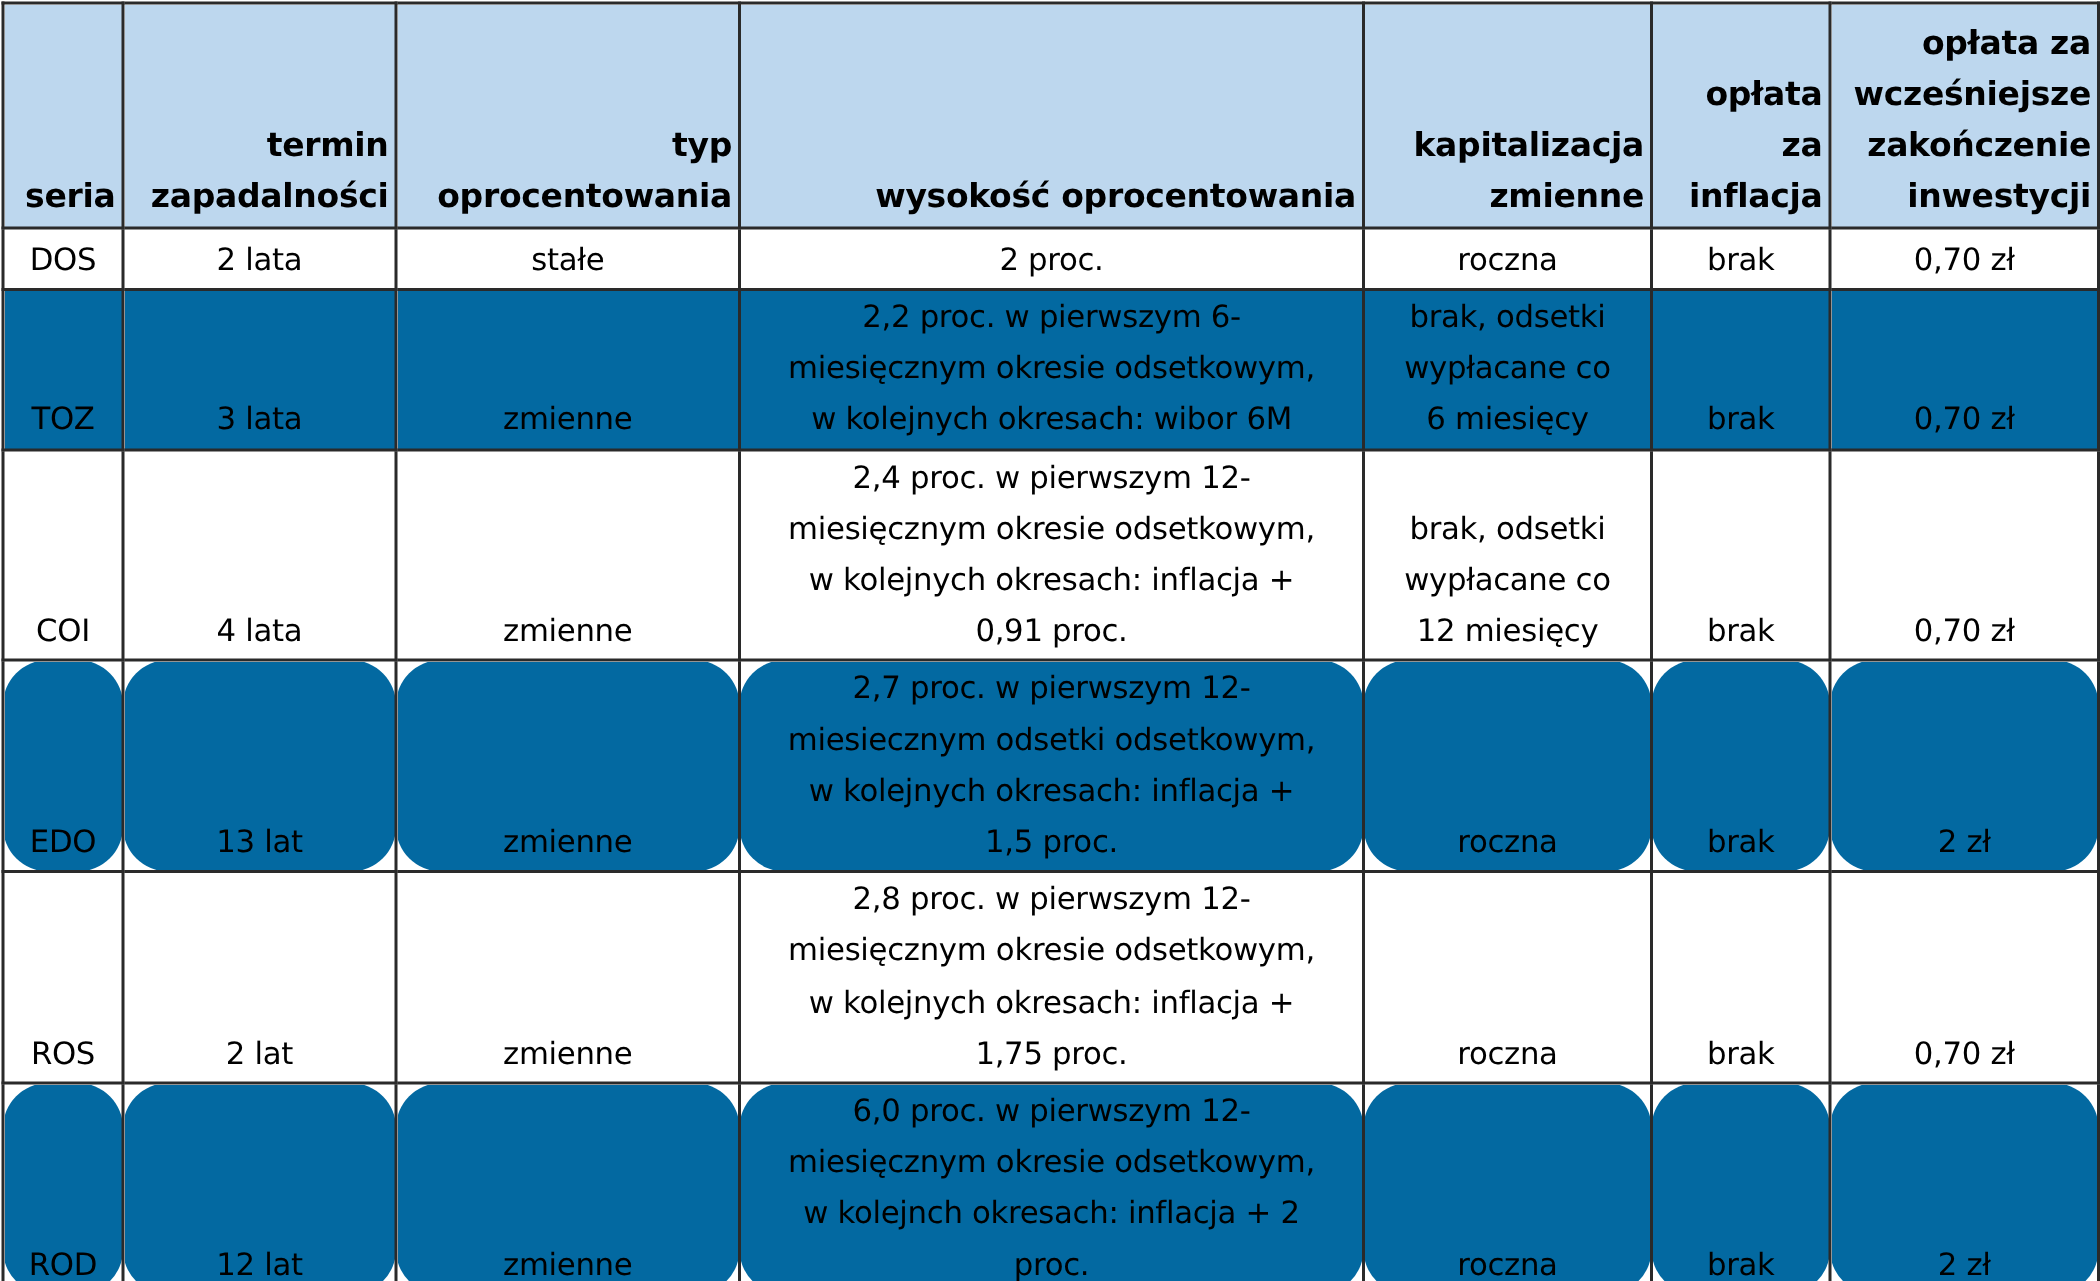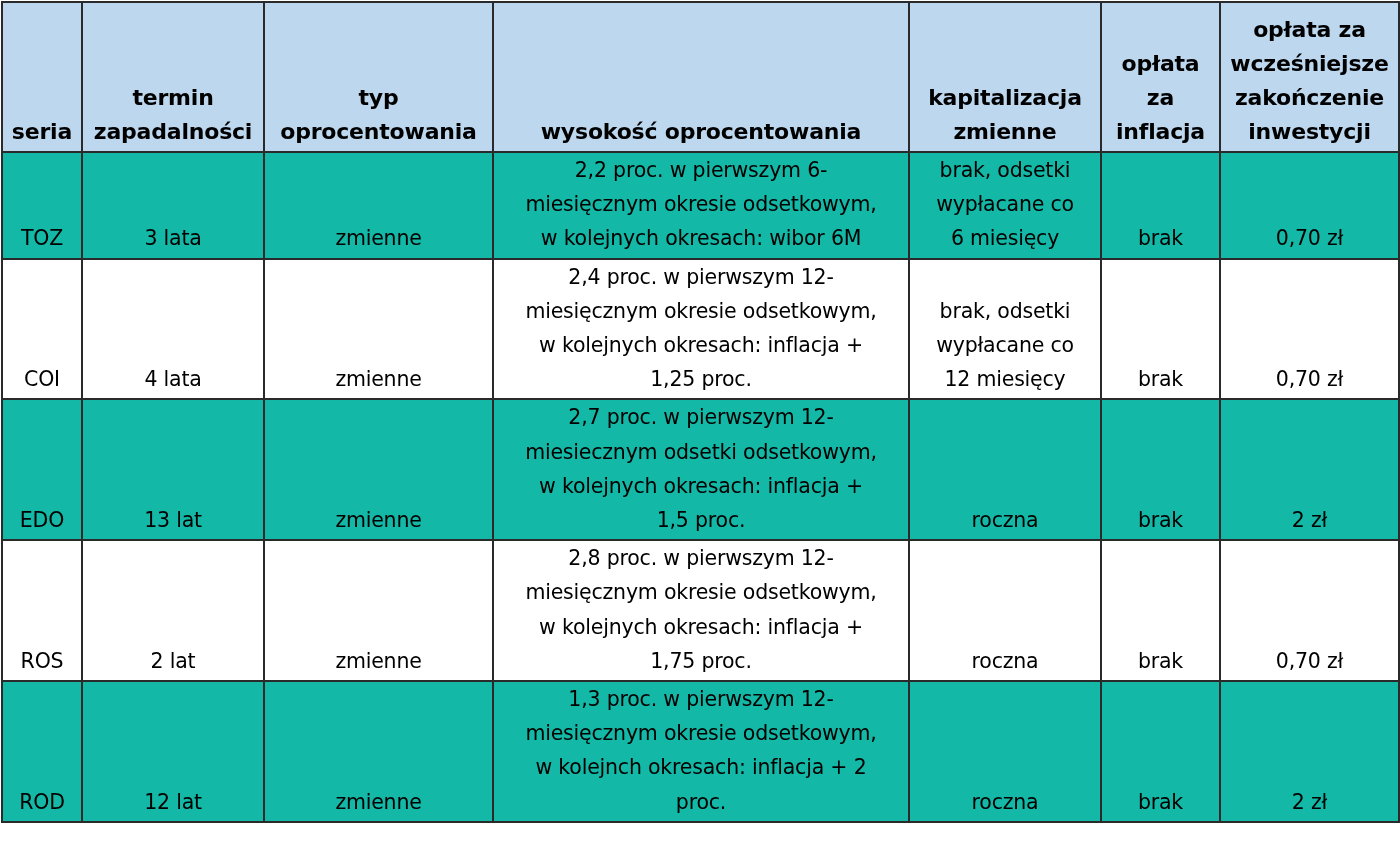--- a/index.html
+++ b/index.html
@@ -30,30 +30,31 @@
       overflow: hidden;
       letter-spacing: -0.2px;
     }
     table.bonds th {
       background: #bdd7ee;
       font-weight: bold;
       font-size: 22px;
       line-height: 34px;
       height: 150px;
       box-sizing: border-box;
+      text-align: right;
     }
     table.bonds td {
       font-size: 20.5px;
       line-height: 34.2px;
     }
     tr.row-white td { background: #ffffff; }
-    tr.row-gray td { background: #14b8a6; text-align: center; }
+    tr.row-gray td { background: #0369a1; text-align: center; }
     tr.h1 td { height: 41px; box-sizing: border-box; }
     tr.h3 td { height: 103px; box-sizing: border-box; }
-    tr.h4 td { height: 137px; box-sizing: border-box; }
+    tr.h4 td { height: 137px; box-sizing: border-box; border-radius: 30px; }
     .ml { display: block; }
   </style>
 </head>
 <body>
 
 <table class="bonds">
   <colgroup>
     <col style="width:80px">
     <col style="width:182px">
     <col style="width:229px">
@@ -90,20 +91,33 @@
       <th>
         <span class="ml">opłata za</span>
         <span class="ml">wcześniejsze</span>
         <span class="ml">zakończenie</span>
         <span class="ml">inwestycji</span>
       </th>
     </tr>
   </thead>
   <tbody>
 
+    <tr class="row-white h1">
+      <td>DOS</td>
+      <td>2 lata</td>
+      <td>stałe</td>
+      <td>
+        <span class="ml">2 proc.</span>
+      </td>
+      <td>
+        <span class="ml">roczna</span>
+      </td>
+      <td>brak</td>
+      <td>0,70 zł</td>
+    </tr>
 
     <tr class="row-gray h3">
       <td>TOZ</td>
       <td>3 lata</td>
       <td>zmienne</td>
       <td>
         <span class="ml">2,2 proc. w pierwszym 6-</span>
         <span class="ml">miesięcznym okresie odsetkowym,</span>
         <span class="ml">w kolejnych okresach: wibor 6M</span>
       </td>
@@ -117,21 +131,21 @@
     </tr>
 
     <tr class="row-white h4">
       <td>COI</td>
       <td>4 lata</td>
       <td>zmienne</td>
       <td>
         <span class="ml">2,4 proc. w pierwszym 12-</span>
         <span class="ml">miesięcznym okresie odsetkowym,</span>
         <span class="ml">w kolejnych okresach: inflacja +</span>
-        <span class="ml">1,25 proc.</span>
+        <span class="ml">0,91 proc.</span>
       </td>
       <td>
         <span class="ml">brak, odsetki</span>
         <span class="ml">wypłacane co</span>
         <span class="ml">12 miesięcy</span>
       </td>
       <td>brak</td>
       <td>0,70 zł</td>
     </tr>
 
@@ -167,21 +181,21 @@
       </td>
       <td>brak</td>
       <td>0,70 zł</td>
     </tr>
 
     <tr class="row-gray h4">
       <td>ROD</td>
       <td>12 lat</td>
       <td>zmienne</td>
       <td>
-        <span class="ml">1,3 proc. w pierwszym 12-</span>
+        <span class="ml">6,0 proc. w pierwszym 12-</span>
         <span class="ml">miesięcznym okresie odsetkowym,</span>
         <span class="ml">w kolejnch okresach: inflacja + 2</span>
         <span class="ml">proc.</span>
       </td>
       <td>
         <span class="ml">roczna</span>
       </td>
       <td>brak</td>
       <td>2 zł</td>
     </tr>

